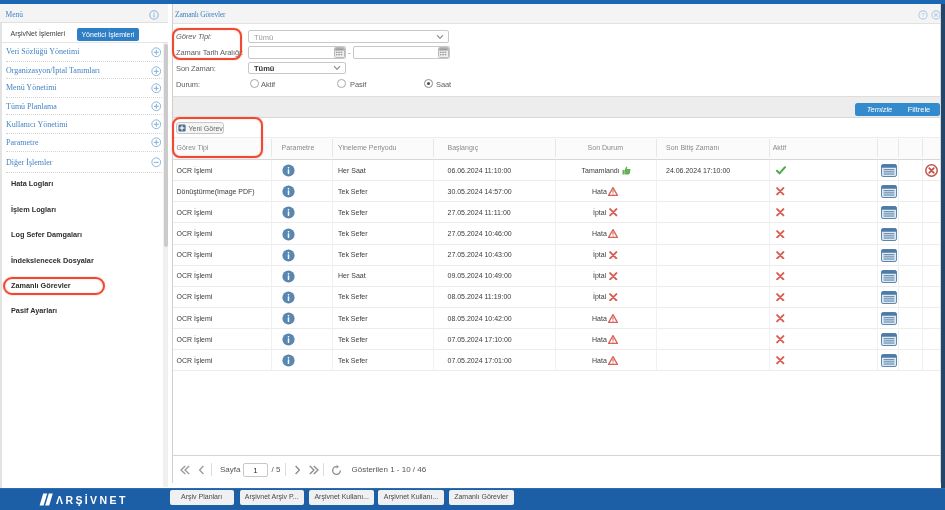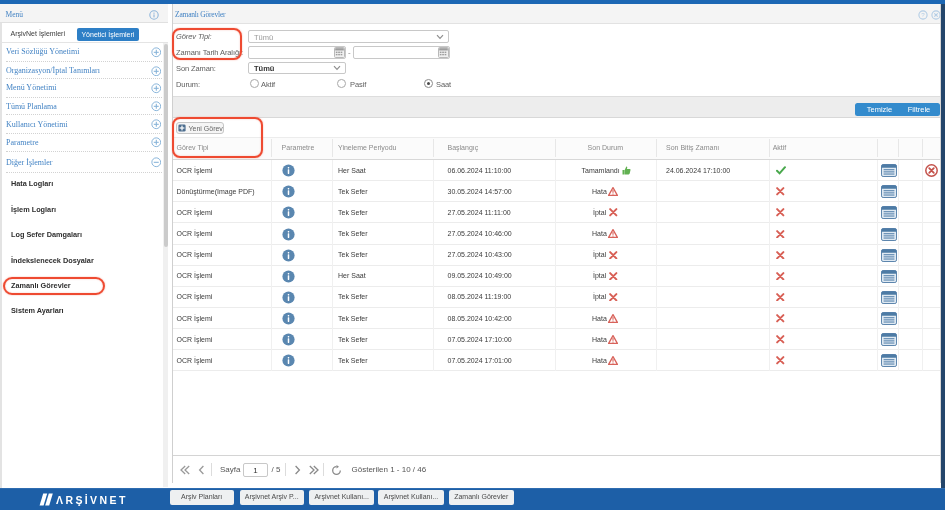--- a/index.html
+++ b/index.html
@@ -70,21 +70,21 @@
 <div class="a blue" style="left:6px;top:151.5px;width:156px;height:21.3px;line-height:21.3px;font-size:8px;border-bottom:1px dotted #d2d2d2;">Diğer İşlemler</div>
 <svg class="a" style="left:150.5px;top:157.0px;" width="10.5" height="10.5" viewBox="0 0 11 11">
     <circle cx="5.5" cy="5.5" r="4.6" fill="none" stroke="#85b2d8" stroke-width="1"></circle>
     <rect x="2.9" y="5" width="5.2" height="1.1" fill="#85b2d8"></rect>
 </svg>
 <div class="a" style="left:11px;top:179.4px;font-size:7.3px;font-weight:700;color:#2e2e2e;">Hata Logları</div>
 <div class="a" style="left:11px;top:204.8px;font-size:7.3px;font-weight:700;color:#2e2e2e;">İşlem Logları</div>
 <div class="a" style="left:11px;top:230.2px;font-size:7.3px;font-weight:700;color:#2e2e2e;">Log Sefer Damgaları</div>
 <div class="a" style="left:11px;top:255.6px;font-size:7.3px;font-weight:700;color:#2e2e2e;">İndekslenecek Dosyalar</div>
 <div class="a" style="left:11px;top:281.0px;font-size:7.3px;font-weight:700;color:#2e2e2e;">Zamanlı Görevler</div>
-<div class="a" style="left:11px;top:306.4px;font-size:7.3px;font-weight:700;color:#2e2e2e;">Sistem Ayarları</div>
+<div class="a" style="left:11px;top:306.4px;font-size:7.3px;font-weight:700;color:#2e2e2e;">Pasif Ayarları</div>
 <div class="a" style="left:163px;top:43px;width:5px;height:444px;background:#f0f0f0;"></div>
 <div class="a" style="left:163.5px;top:44px;width:4px;height:203px;background:#cbcbcb;border-radius:2px;"></div>
 <div class="a" style="left:172px;top:4px;width:1px;height:479px;background:#cfcfcf;"></div>
 <div class="a" style="left:939.5px;top:4px;width:1px;height:479px;background:#d6d6d6;"></div>
 <div class="a" style="left:173px;top:4px;width:766.5px;height:19.6px;background:#f4f4f4;border-bottom:1px solid #e2e2e2;"></div>
 <div class="a blue" style="left:175px;top:9.5px;font-size:7.5px;letter-spacing:-0.2px;">Zamanlı Görevler</div>
 <svg class="a" style="left:917.5px;top:9.5px;" width="10" height="10" viewBox="0 0 10 10">
     <circle cx="5" cy="5" r="4.1" fill="none" stroke="#b3cde5" stroke-width="1.1"></circle>
     <text x="5" y="7.4" font-size="6.2" fill="#b3cde5" text-anchor="middle" font-family="Liberation Sans">?</text>
   </svg>
@@ -134,21 +134,21 @@
     <path d="M1 1.2 L4 4.4 L7 1.2" fill="none" stroke="#8f8f8f" stroke-width="1.2"></path>
   </svg>
 <div class="radio" style="left:250px;top:79.2px;"></div>
 <div class="a lbl" style="left:261px;top:80.2px;">Aktif</div>
 <div class="radio" style="left:337.2px;top:79.2px;"></div>
 <div class="a lbl" style="left:350px;top:80.2px;">Pasif</div>
 <div class="radio" style="left:424px;top:79.2px;border-color:#8a8a8a;"></div>
 <div class="a" style="left:426.9px;top:82.1px;width:3.4px;height:3.4px;border-radius:50%;background:#4a4a4a;"></div>
 <div class="a lbl" style="left:436px;top:80.2px;">Saat</div>
 <div class="a" style="left:173px;top:95.8px;width:766.5px;height:22.7px;background:#ededed;border-top:1px solid #ddd;border-bottom:1px solid #d8d8d8;"></div>
-<div class="bbtn" style="left:855px;width:49px;">Temizle</div>
+<div class="bbtn" style="left:855px;width:49px;font-style:italic;">Temizle</div>
 <div class="bbtn" style="left:898.5px;width:41px;">Filtrele</div>
 <div class="a" style="left:175.5px;top:121.8px;width:48.5px;height:12.5px;background:#f5f5f5;border:1px solid #c6c6c6;border-radius:3px;"></div>
 <svg class="a" style="left:178px;top:124px;" width="8" height="8" viewBox="0 0 8 8">
     <rect x="0.4" y="0.4" width="7.2" height="7.2" rx="1.4" fill="#4d6e8f"></rect>
     <rect x="3.4" y="1.6" width="1.2" height="4.8" fill="#fff"></rect>
     <rect x="1.6" y="3.4" width="4.8" height="1.2" fill="#fff"></rect>
   </svg>
 <div class="a" style="left:188.5px;top:124.6px;font-size:7px;color:#666;">Yeni Görev</div>
 <div class="a" style="left:173px;top:137px;width:766.5px;height:22.5px;background:#fbfbfb;border-top:1px solid #ececec;border-bottom:1px solid #d8d8d8;"></div>
 <div class="vline" style="left:271.3px;top:139px;height:18px;"></div>

